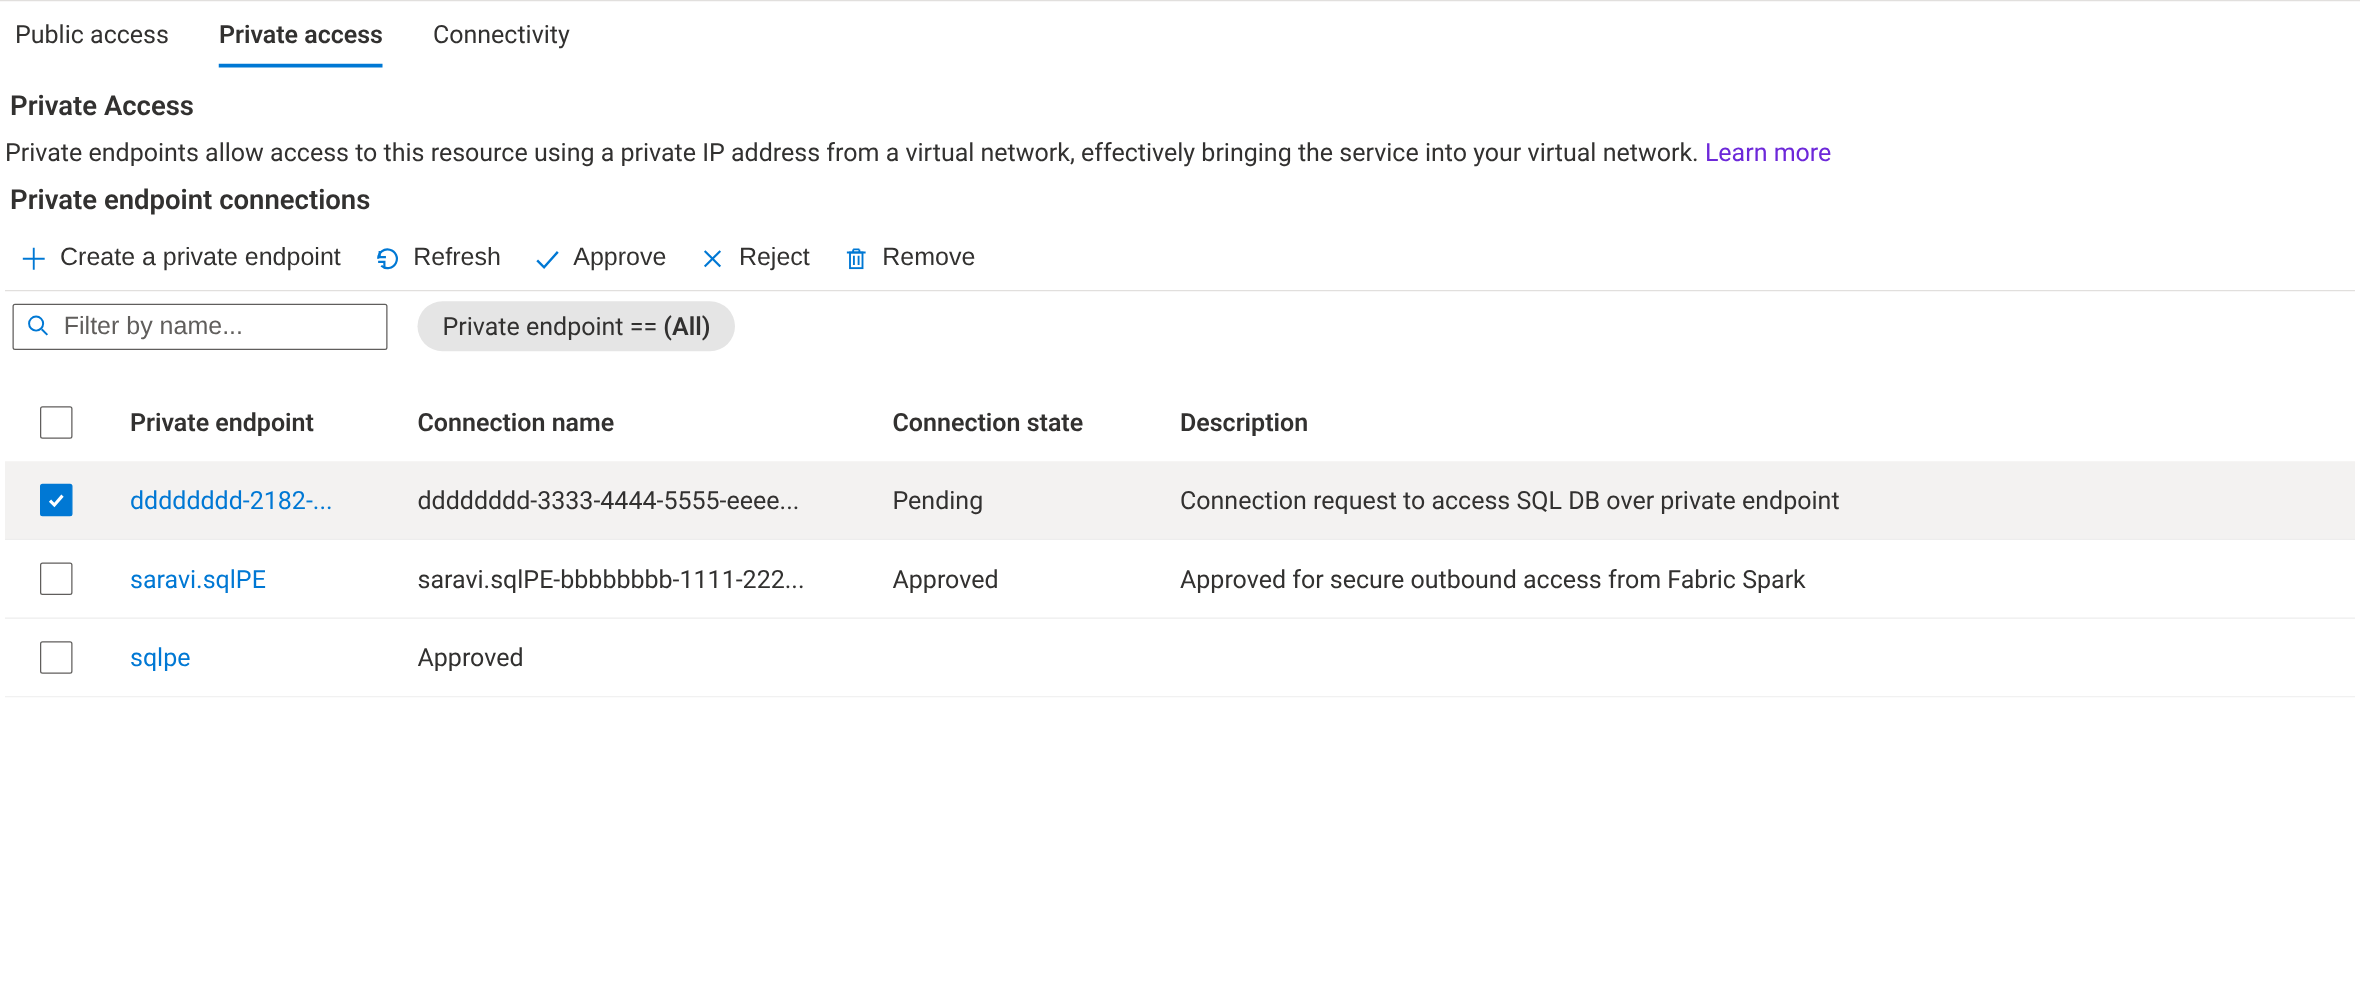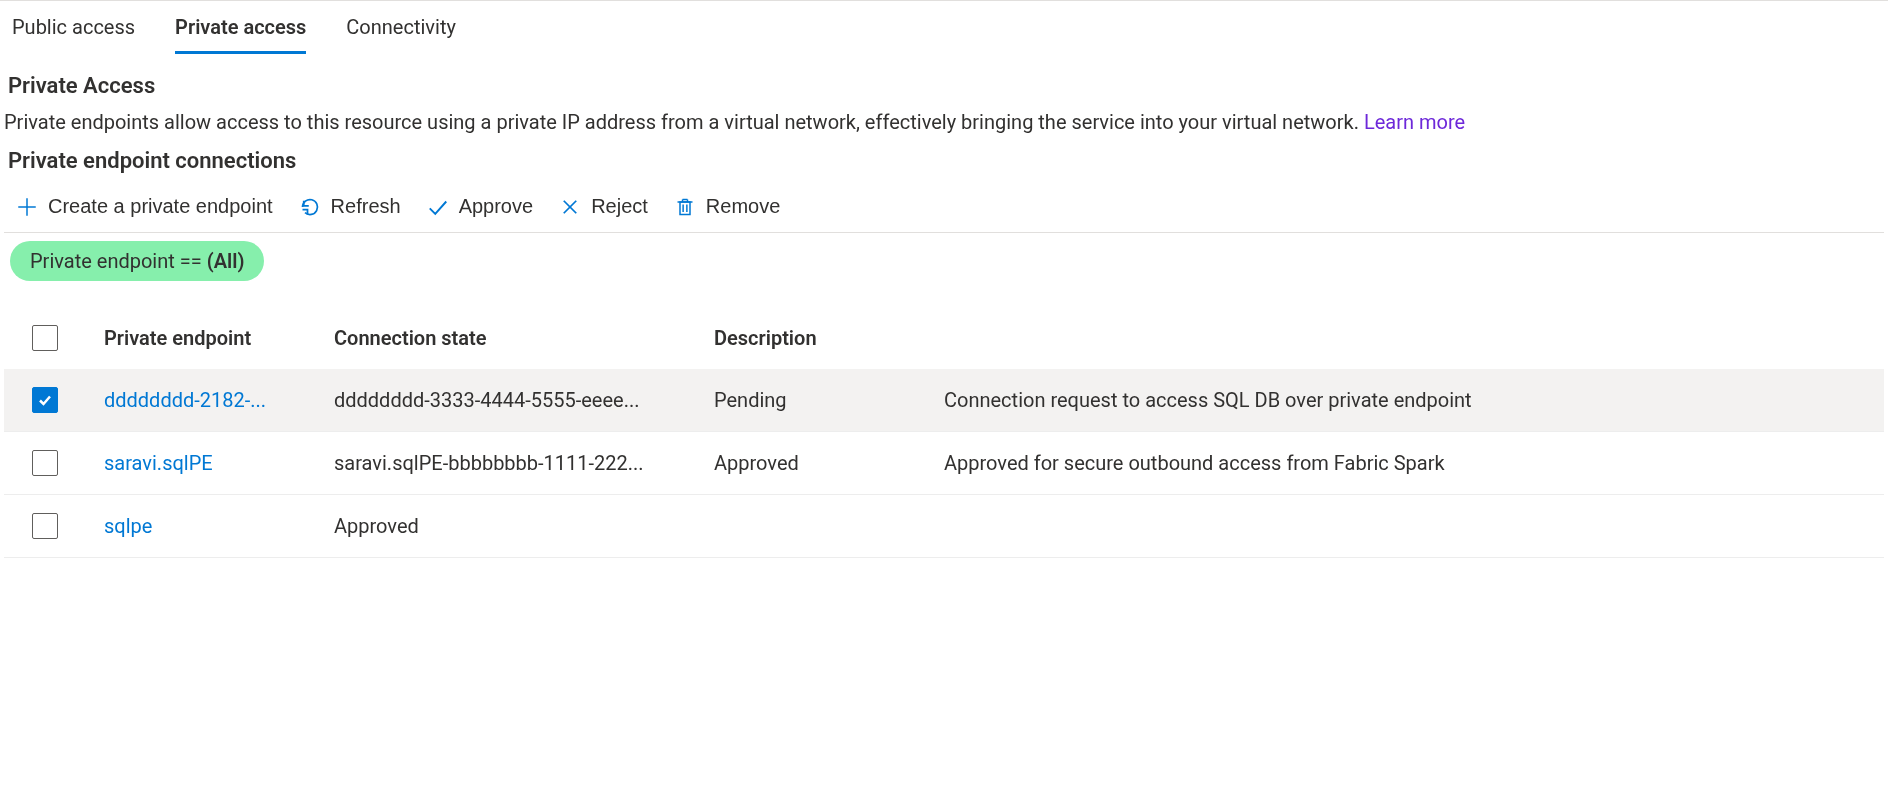--- a/index.html
+++ b/index.html
@@ -113,21 +113,21 @@
     .search-box input::placeholder {
       color: #605e5c;
     }
     .search-icon {
       color: #0078d4;
       width: 20px;
       height: 20px;
       display: flex;
     }
     .filter-pill {
-      background: #86efac;
+      background: #e5e5e5;
       border-radius: 20px;
       padding: 8px 20px;
       font-size: 20px;
       color: #323130;
       cursor: pointer;
     }
     .filter-pill .bold {
       font-weight: 600;
     }
     .table {
@@ -254,31 +254,41 @@
             <line x1="6" y1="4" x2="6" y2="2"></line>
             <line x1="10" y1="4" x2="10" y2="2"></line>
             <line x1="6" y1="2" x2="10" y2="2"></line>
           </svg>
       </span>
       <span>Remove</span>
     </button>
   </div>
 
   <div class="filter-row">
+    <div class="search-box">
+      <span class="search-icon">
+        <svg viewBox="0 0 16 16" width="18" height="18" fill="none" stroke="currentColor" stroke-width="1.4">
+            <circle cx="7" cy="7" r="5"></circle>
+            <line x1="11" y1="11" x2="15" y2="15"></line>
+          </svg>
+      </span>
+      <input type="text" placeholder="Filter by name..." style="">
+    </div>
     <div class="filter-pill">
       <span>Private endpoint == </span><span class="bold">(All)</span>
     </div>
   </div>
 
   <div class="table">
     <div class="table-header">
       <div class="checkbox">
         
       </div>
       <div>Private endpoint</div>
+      <div>Connection name</div>
       <div>Connection state</div>
       <div>Description</div>
     </div>
 
     <div id="rows-container">
         <div class="table-row selected">
           <div class="checkbox checked">
             <svg viewBox="0 0 16 16" width="16" height="16" fill="none" stroke="#fff" stroke-width="2.5">
               <polyline points="3,8.5 6.5,12 13,4.5"></polyline>
             </svg>

